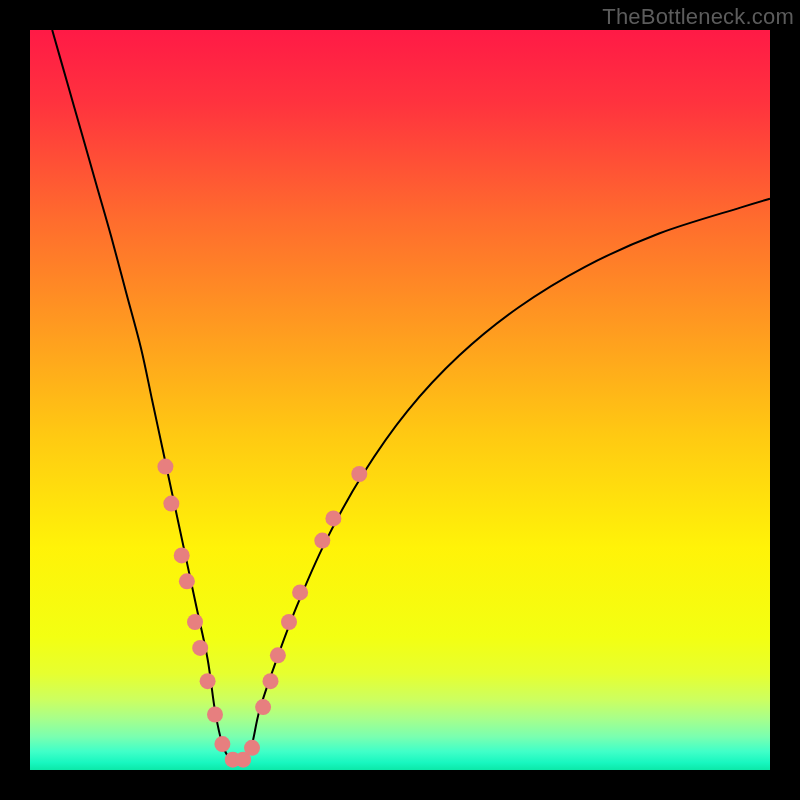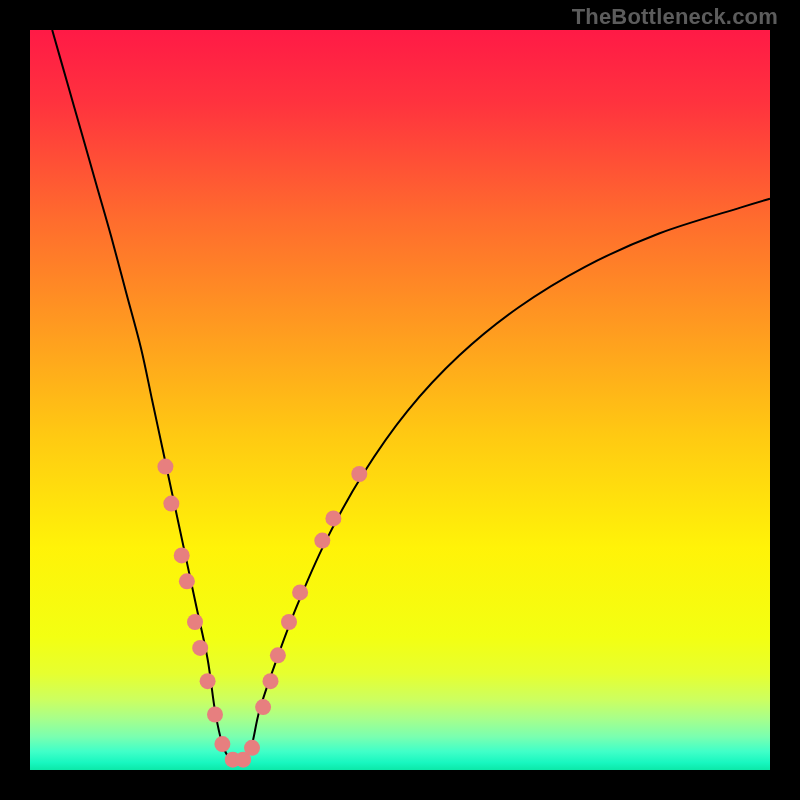--- a/index.html
+++ b/index.html
@@ -21,23 +21,23 @@
     position: absolute;
     left: 30px;
     top: 30px;
     width: 740px;
     height: 740px;
     
   }
   .watermark {
     position: absolute;
     top: 4px;
-    right: 22px;
+    right: 6px;
     font-size: 22px;
-    font-weight: 700;
+    font-weight: 400;
     letter-spacing: 0.2px;
   }
   svg.curve-layer {
     position: absolute;
     left: 0;
     top: 0;
     width: 100%;
     height: 100%;
     overflow: visible;
   }

